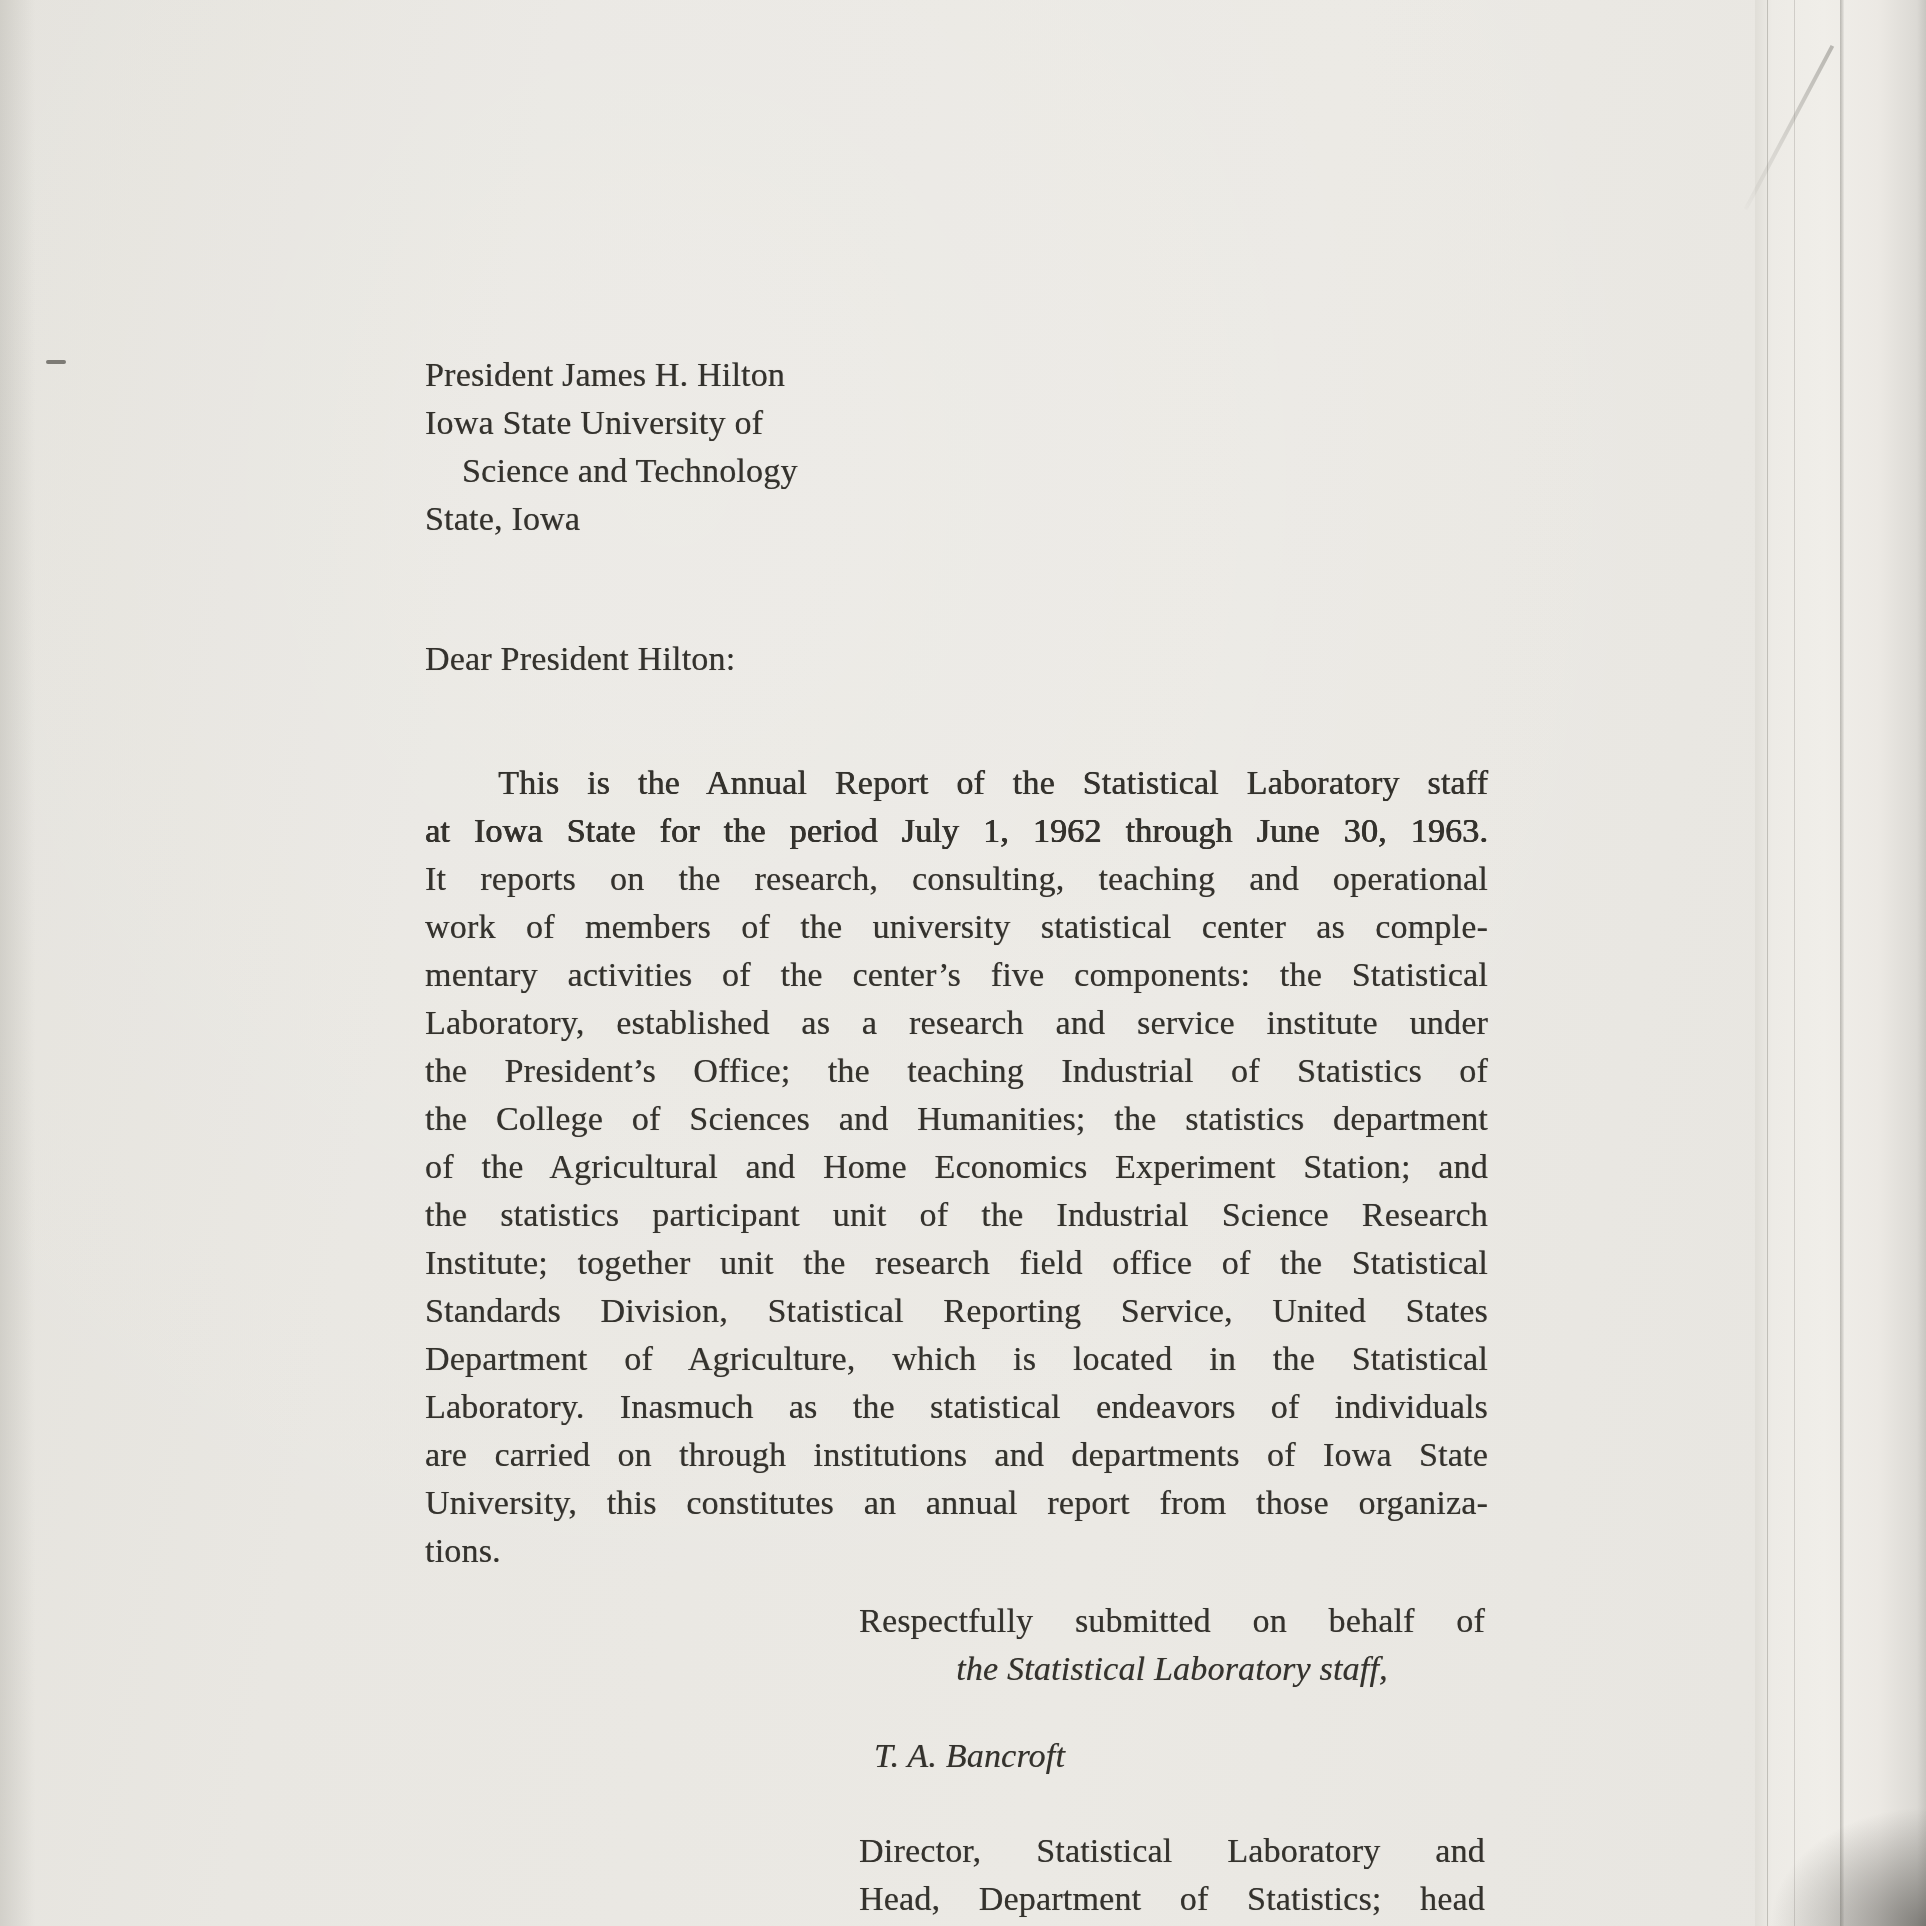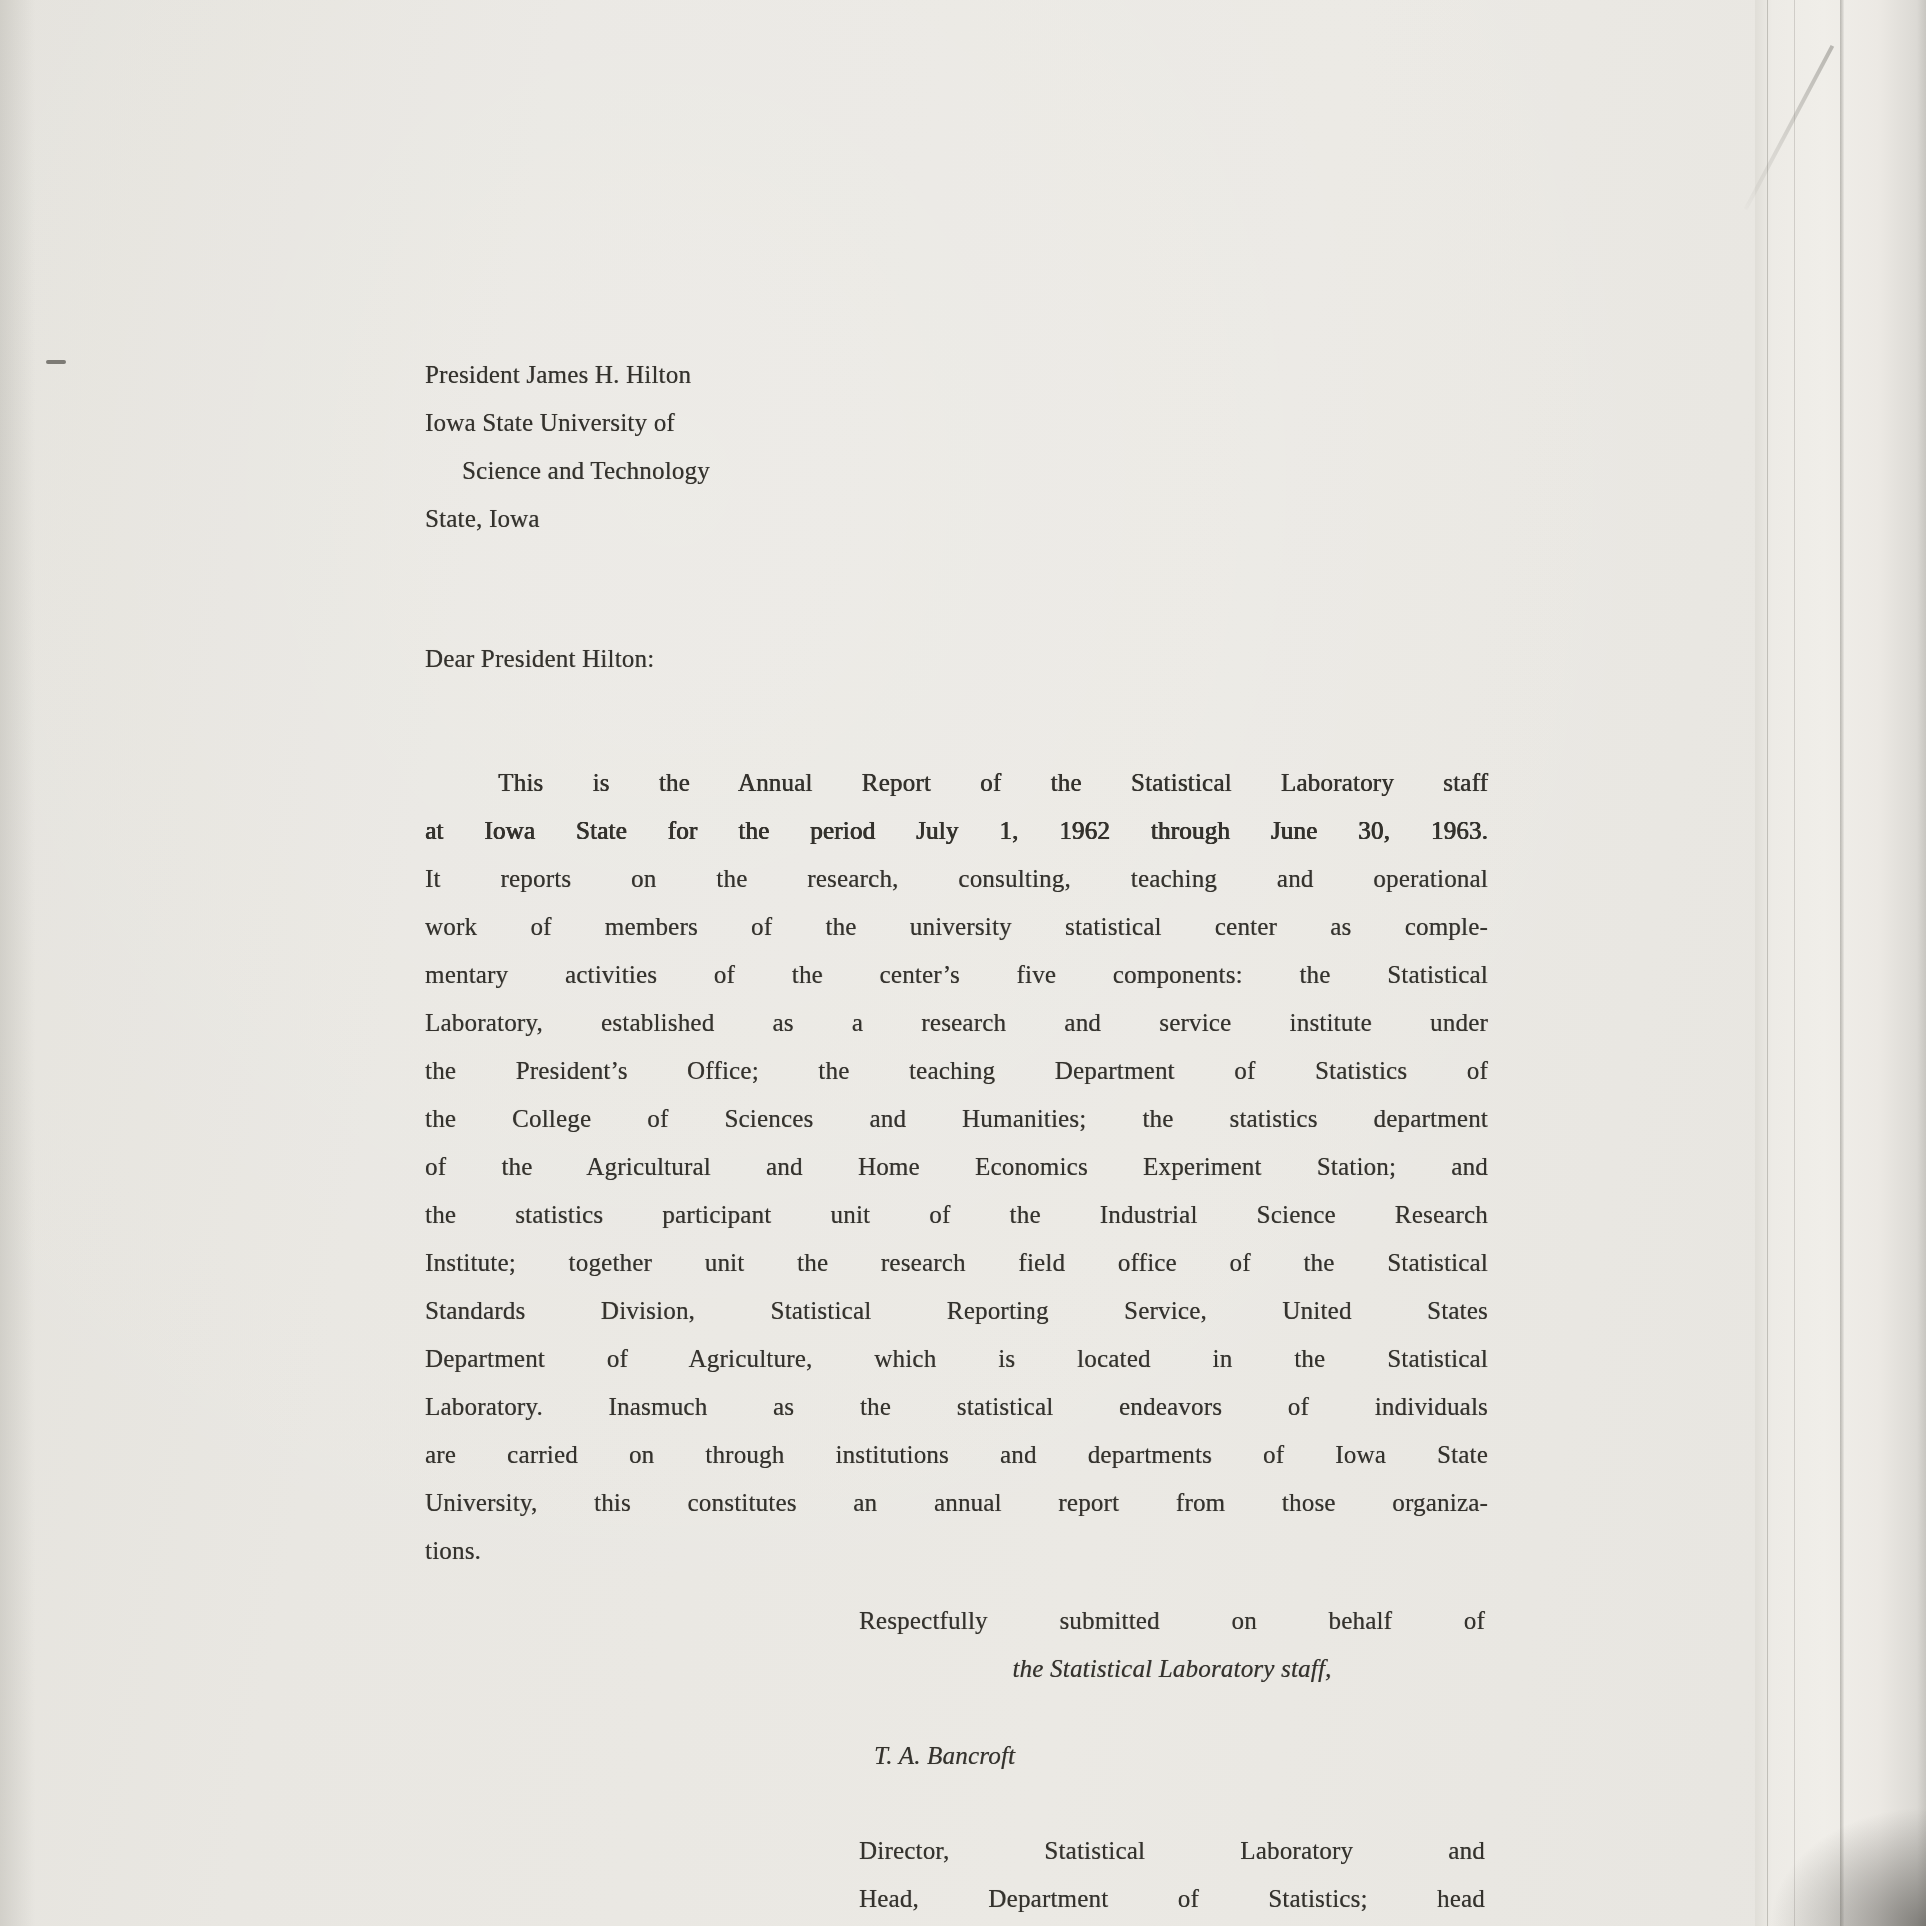--- a/index.html
+++ b/index.html
@@ -11,21 +11,21 @@
   }
   .paper {
     position: absolute;
     inset: 0;
     background:
       linear-gradient(to right, rgba(170,168,160,0.35) 0px, rgba(170,168,160,0.0) 35px),
       radial-gradient(ellipse at 35% 25%, rgba(255,255,255,0.16), rgba(0,0,0,0) 60%),
       linear-gradient(100deg, #e4e2dc 0%, #e9e7e2 25%, #ebe9e4 60%, #e7e5e0 100%);
     font-family: "Liberation Serif", "DejaVu Serif", serif;
     color: #34322d;
-    font-size: 25px;
+    font-size: 34px;
     line-height: 48px;
   }
 
   
   .edge-zone {
     position: absolute;
     top: 0; right: 0;
     width: 171px; height: 100%;
     background: linear-gradient(to right,
       #e0ded8 0px, #edebe6 17.3px, #f0eee9 69px,
@@ -111,21 +111,21 @@
 
   <div class="textblock salutation">Dear President Hilton:</div>
 
   <div class="textblock body-par">
     <div class="jline first ink-a">This is the Annual Report of the Statistical Laboratory staff</div>
     <div class="jline ink-b">at Iowa State for the period July 1, 1962 through June 30, 1963.</div>
     <div class="jline">It reports on the research, consulting, teaching and operational</div>
     <div class="jline">work of members of the university statistical center as comple-</div>
     <div class="jline">mentary activities of the center’s five components: the Statistical</div>
     <div class="jline">Laboratory, established as a research and service institute under</div>
-    <div class="jline">the President’s Office; the teaching Department of Statistics of</div>
+    <div class="jline">the President’s Office; the teaching Industrial of Statistics of</div>
     <div class="jline">the College of Sciences and Humanities; the statistics department</div>
     <div class="jline">of the Agricultural and Home Economics Experiment Station; and</div>
     <div class="jline">the statistics participant unit of the Industrial Science Research</div>
     <div class="jline">Institute; together unit the research field office of the Statistical</div>
     <div class="jline">Standards Division, Statistical Reporting Service, United States</div>
     <div class="jline">Department of Agriculture, which is located in the Statistical</div>
     <div class="jline">Laboratory. Inasmuch as the statistical endeavors of individuals</div>
     <div class="jline">are carried on through institutions and departments of Iowa State</div>
     <div class="jline">University, this constitutes an annual report from those organiza-</div>
     <div class="jline last">tions.</div>

